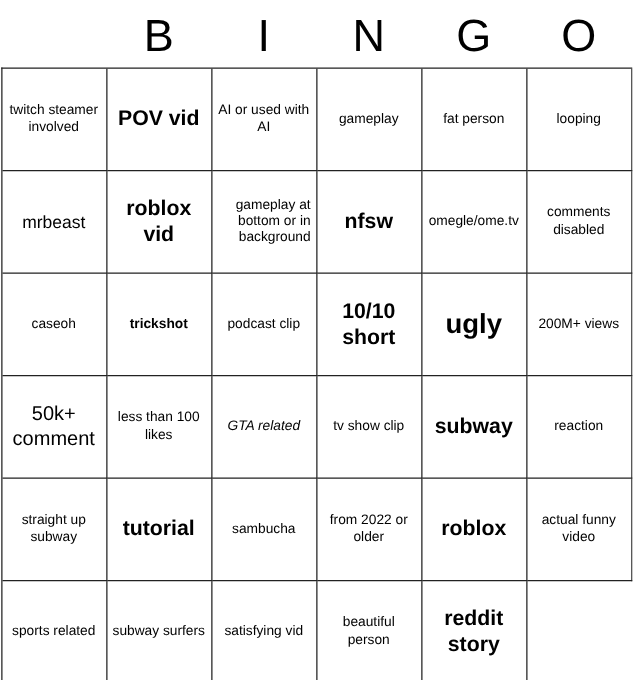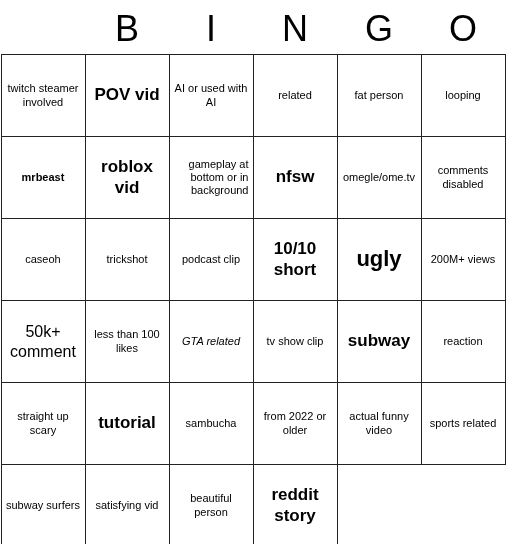--- a/index.html
+++ b/index.html
@@ -50,44 +50,45 @@
       <div style="width: 84px; flex-shrink: 0; text-align: center; font-size: 36px;">N</div>
       <div style="width: 84px; flex-shrink: 0; text-align: center; font-size: 36px;">G</div>
       <div style="width: 84px; flex-shrink: 0; text-align: center; font-size: 36px;">O</div>
     </div>
   </div>
 
 <div id="bingo-grid">
 <div class="bingo-cell" style="font-size: 11px; font-weight: normal;">twitch steamer involved</div>
     <div class="bingo-cell" style="font-size: 17px; font-weight: bold;">POV vid</div>
     <div class="bingo-cell" style="font-size: 11px; font-weight: normal;">AI or used with AI</div>
-    <div class="bingo-cell" style="font-size: 11px; font-weight: normal;">related</div>
+    <div class="bingo-cell" style="font-size: 11px; font-weight: normal;">gameplay</div>
     <div class="bingo-cell" style="font-size: 11px; font-weight: normal;">fat person</div>
     <div class="bingo-cell" style="font-size: 11px; font-weight: normal;">looping</div>
-    <div class="bingo-cell" style="font-size: 11px; font-weight: bold;">mrbeast</div>
+    <div class="bingo-cell" style="font-size: 14px; font-weight: normal;">mrbeast</div>
     <div class="bingo-cell" style="font-size: 17px; font-weight: bold;">roblox vid</div>
     <div class="bingo-cell" style="font-size: 11px; font-weight: normal; text-align: right;">gameplay at bottom or in background</div>
     <div class="bingo-cell" style="font-size: 17px; font-weight: bold;">nfsw</div>
     <div class="bingo-cell" style="font-size: 11px; font-weight: normal;">omegle/ome.tv</div>
     <div class="bingo-cell" style="font-size: 11px; font-weight: normal;">comments disabled</div>
     <div class="bingo-cell" style="font-size: 11px; font-weight: normal;">caseoh</div>
-    <div class="bingo-cell" style="font-size: 11px; font-weight: normal;">trickshot</div>
+    <div class="bingo-cell" style="font-size: 11px; font-weight: bold;">trickshot</div>
     <div class="bingo-cell" style="font-size: 11px; font-weight: normal;">podcast clip</div>
     <div class="bingo-cell" style="font-size: 17px; font-weight: bold;">10/10 short</div>
     <div class="bingo-cell" style="font-size: 22px; font-weight: bold;">ugly</div>
     <div class="bingo-cell" style="font-size: 11px; font-weight: normal;">200M+ views</div>
     <div class="bingo-cell" style="font-size: 16px; font-weight: normal;">50k+ comment</div>
     <div class="bingo-cell" style="font-size: 11px; font-weight: normal;">less than 100 likes</div>
     <div class="bingo-cell" style="font-size: 11px; font-weight: normal; font-style: italic;">GTA related</div>
     <div class="bingo-cell" style="font-size: 11px; font-weight: normal;">tv show clip</div>
     <div class="bingo-cell" style="font-size: 17px; font-weight: bold;">subway</div>
     <div class="bingo-cell" style="font-size: 11px; font-weight: normal;">reaction</div>
-    <div class="bingo-cell" style="font-size: 11px; font-weight: normal;">straight up scary</div>
+    <div class="bingo-cell" style="font-size: 11px; font-weight: normal;">straight up subway</div>
     <div class="bingo-cell" style="font-size: 17px; font-weight: bold;">tutorial</div>
     <div class="bingo-cell" style="font-size: 11px; font-weight: normal;">sambucha</div>
     <div class="bingo-cell" style="font-size: 11px; font-weight: normal;">from 2022 or older</div>
+    <div class="bingo-cell" style="font-size: 17px; font-weight: bold;">roblox</div>
     <div class="bingo-cell" style="font-size: 11px; font-weight: normal;">actual funny video</div>
     <div class="bingo-cell" style="font-size: 11px; font-weight: normal;">sports related</div>
     <div class="bingo-cell" style="font-size: 11px; font-weight: normal;">subway surfers</div>
     <div class="bingo-cell" style="font-size: 11px; font-weight: normal;">satisfying vid</div>
     <div class="bingo-cell" style="font-size: 11px; font-weight: normal;">beautiful person</div>
     <div class="bingo-cell" style="font-size: 17px; font-weight: bold;">reddit story</div>
   </div>
 
 </body></html>

